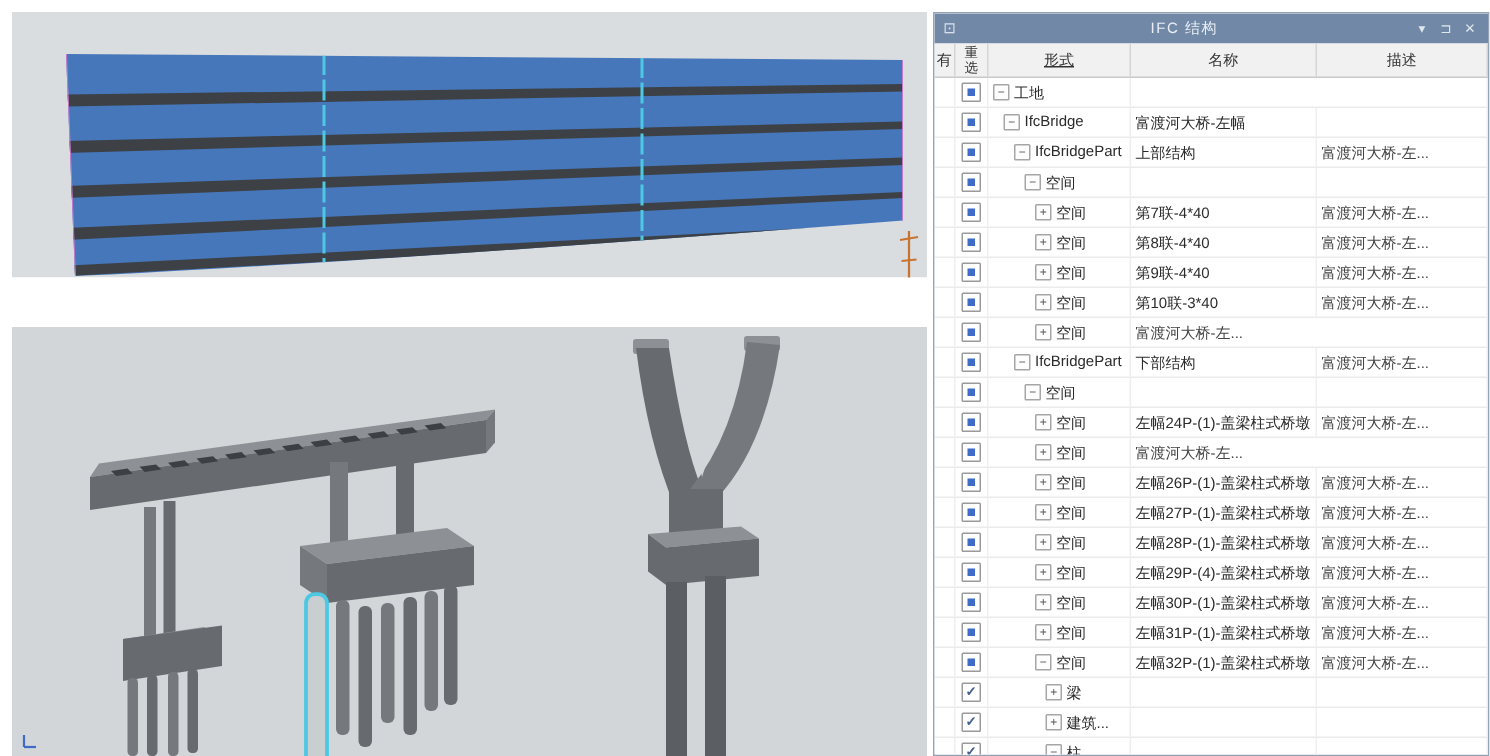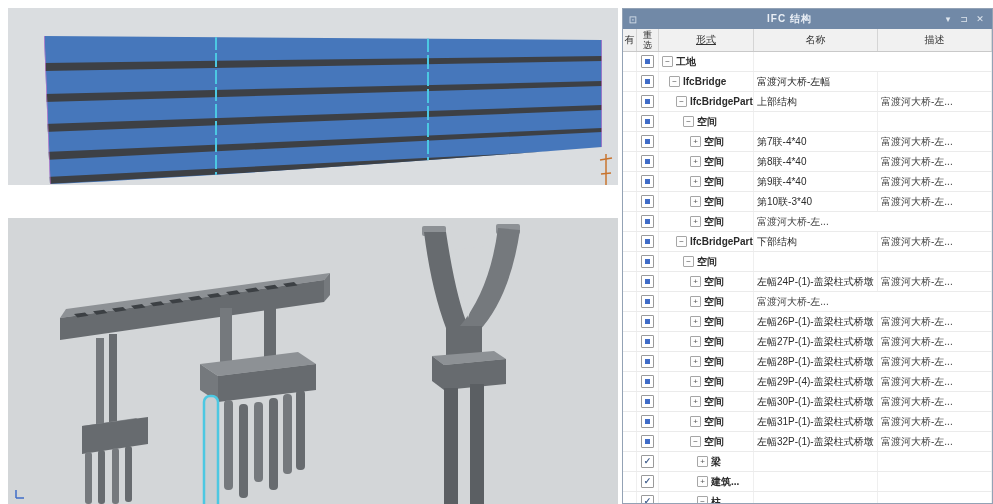--- a/index.html
+++ b/index.html
@@ -30,21 +30,21 @@
   .panel{
     position:absolute;left:622px;top:8px;width:371px;height:496px;
     border:1px solid #93a2b5;box-sizing:border-box;background:#fff;
     display:flex;flex-direction:column;overflow:hidden;font-size:10px;color:#2b2b2b;
   }
   .titlebar{
     height:20px;flex:0 0 20px;background:var(--titlebar);color:#e9eef5;
     display:flex;align-items:center;padding:0 4px;font-size:10px;
   }
   .titlebar .t-left{width:12px;height:12px;display:flex;align-items:center;justify-content:center;font-size:10px;color:#d7e0ec;}
-  .titlebar .t-title{flex:1;text-align:center;letter-spacing:1px;font-weight:bold;}
+  .titlebar .t-title{flex:1;text-align:center;letter-spacing:1px;}
   .titlebar .t-btn{width:16px;text-align:center;font-size:9px;color:#dfe6ee;cursor:default;}
   .thead{display:flex;flex:0 0 22px;background:#f1f1f1;border-bottom:1px solid #c9c9c9;align-items:center;text-align:center;color:#333;}
   .thead .th{border-right:1px solid #d5d5d5;height:100%;display:flex;align-items:center;justify-content:center;box-sizing:border-box;}
   .tr{display:flex;flex:0 0 19px;height:19px;border-bottom:1px solid #ebebeb;align-items:center;background:#fff;}
   .td{height:100%;display:flex;align-items:center;box-sizing:border-box;border-right:1px solid #efefef;overflow:hidden;white-space:nowrap;}
   .c-mark{width:14px;flex:0 0 14px;justify-content:center;color:#333;}
   .c-cb{width:22px;flex:0 0 22px;justify-content:center;}
   .c-type{width:95px;flex:0 0 95px;}
   .c-name{width:124px;flex:0 0 124px;padding-left:3px;text-overflow:ellipsis;}
   .c-desc{flex:1;padding-left:3px;color:#444;text-overflow:ellipsis;text-align:right;}
@@ -58,21 +58,21 @@
     width:9px;height:9px;flex:0 0 9px;border:1px solid #a6a6a6;background:#fdfdfd;
     display:inline-flex;align-items:center;justify-content:center;
     font-size:8px;line-height:8px;color:#555;margin-right:3px;border-radius:1px;
   }
   .cb{
     width:11px;height:11px;border:1px solid #9a9a9a;background:#fff;border-radius:1px;
     display:inline-flex;align-items:center;justify-content:center;font-size:9px;line-height:9px;
   }
   .cb.square::after{content:"";width:5px;height:5px;background:var(--accent_blue);}
   .cb.check{color:#44608e;font-weight:bold;}
-  .t-label{overflow:hidden;text-overflow:ellipsis;font-weight:bold;}
+  .t-label{overflow:hidden;text-overflow:ellipsis;}
 </style>
 </head>
 <body>
 
 <div class="vp vp-top">
   <svg viewBox="0 0 610 177">
     <rect x="0" y="0" width="610" height="177" class="f-vpbg-top"></rect>
     <defs>
       <clipPath id="deckClip">
         <path d="M36,28 L594,32 L594,139 Q300,162 120,172 Q70,175 42,176 Z"></path>

